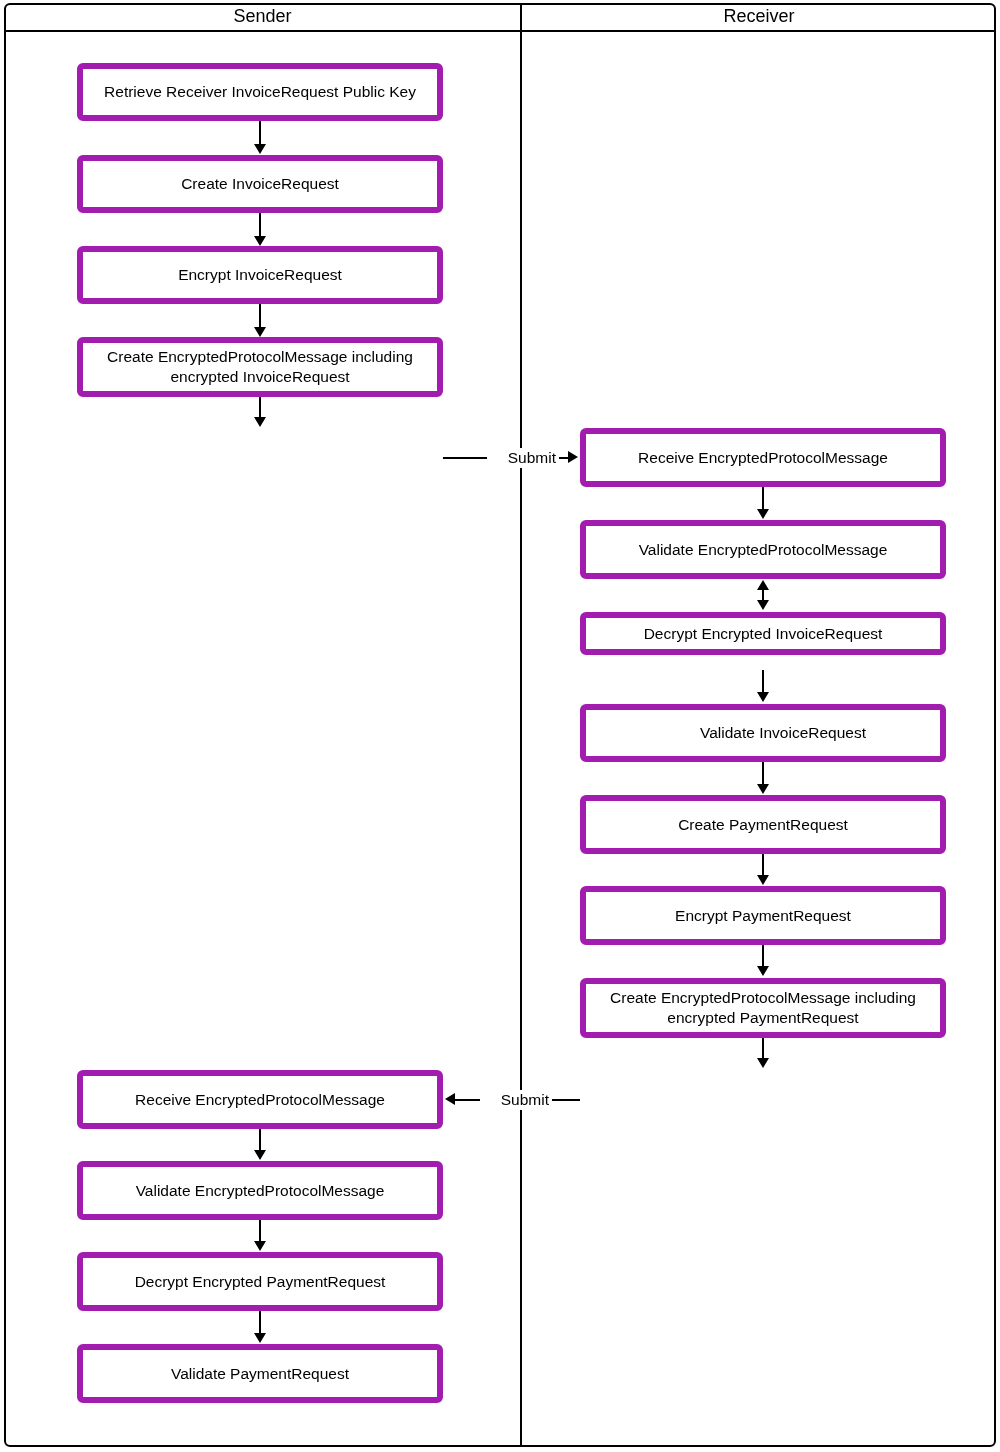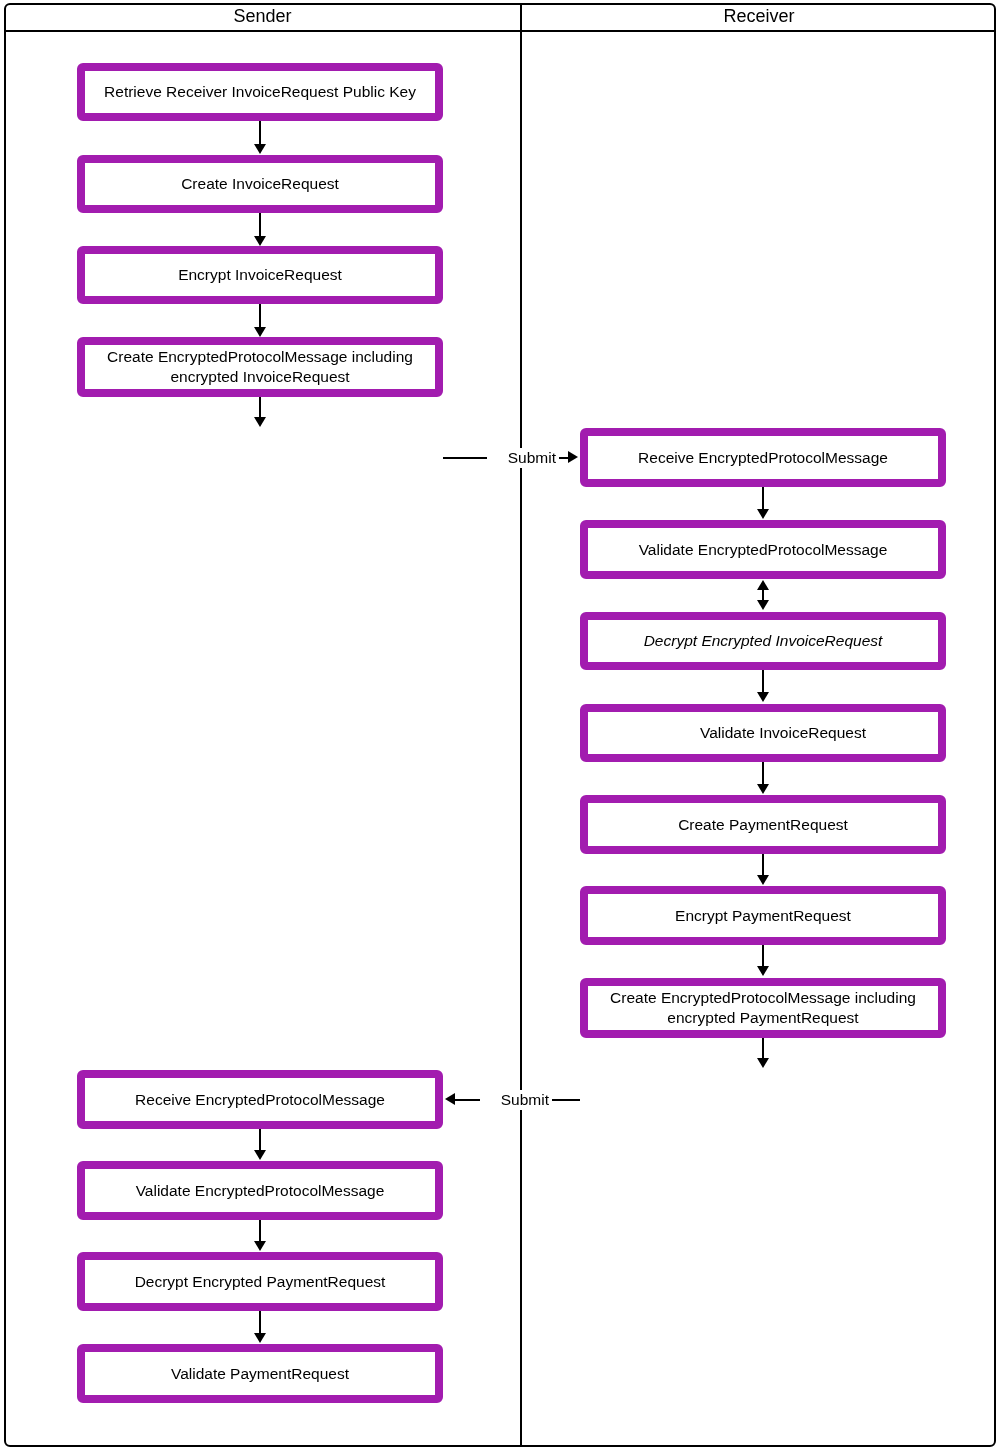--- a/index.html
+++ b/index.html
@@ -55,21 +55,21 @@
     color: #000000;
     white-space: nowrap;
   }
   .lane-header.sender   { left: 4px;   width: 517px; }
   .lane-header.receiver { left: 522px; width: 474px; }
 
   
   .node {
     position: absolute;
     box-sizing: border-box;
-    border: 8px solid #a21caf;
+    border: 6px solid #a21caf;
     border-radius: 6px;
     background: #ffffff;
     display: flex;
     align-items: center;
     justify-content: center;
     text-align: center;
     font-size: 15.5px;
     line-height: 20px;
     color: #000000;
     padding: 2px 8px;
@@ -174,21 +174,21 @@
 
   <div class="vline" style="left:762px;top:487px;height:23px;"></div>
   <div class="arrowhead-down" style="left:757px;top:509px;"></div>
 
   <div class="node receiver" style="top:520px;height:59px;">Validate EncryptedProtocolMessage</div>
 
   <div class="arrowhead-up" style="left:757px;top:580px;"></div>
   <div class="vline" style="left:762px;top:588px;height:14px;"></div>
   <div class="arrowhead-down" style="left:757px;top:600px;"></div>
 
-  <div class="node receiver" style="top:612px;height:58px;font-style:italic;">Decrypt Encrypted InvoiceRequest</div>
+  <div class="node receiver" style="top:612px;height:43px;">Decrypt Encrypted InvoiceRequest</div>
 
   <div class="vline" style="left:762px;top:670px;height:23px;"></div>
   <div class="arrowhead-down" style="left:757px;top:692px;"></div>
 
   <div class="node receiver" style="top:704px;height:58px;padding-left:48px;">Validate InvoiceRequest</div>
 
   <div class="vline" style="left:762px;top:762px;height:23px;"></div>
   <div class="arrowhead-down" style="left:757px;top:784px;"></div>
 
   <div class="node receiver" style="top:795px;height:59px;">Create PaymentRequest</div>

